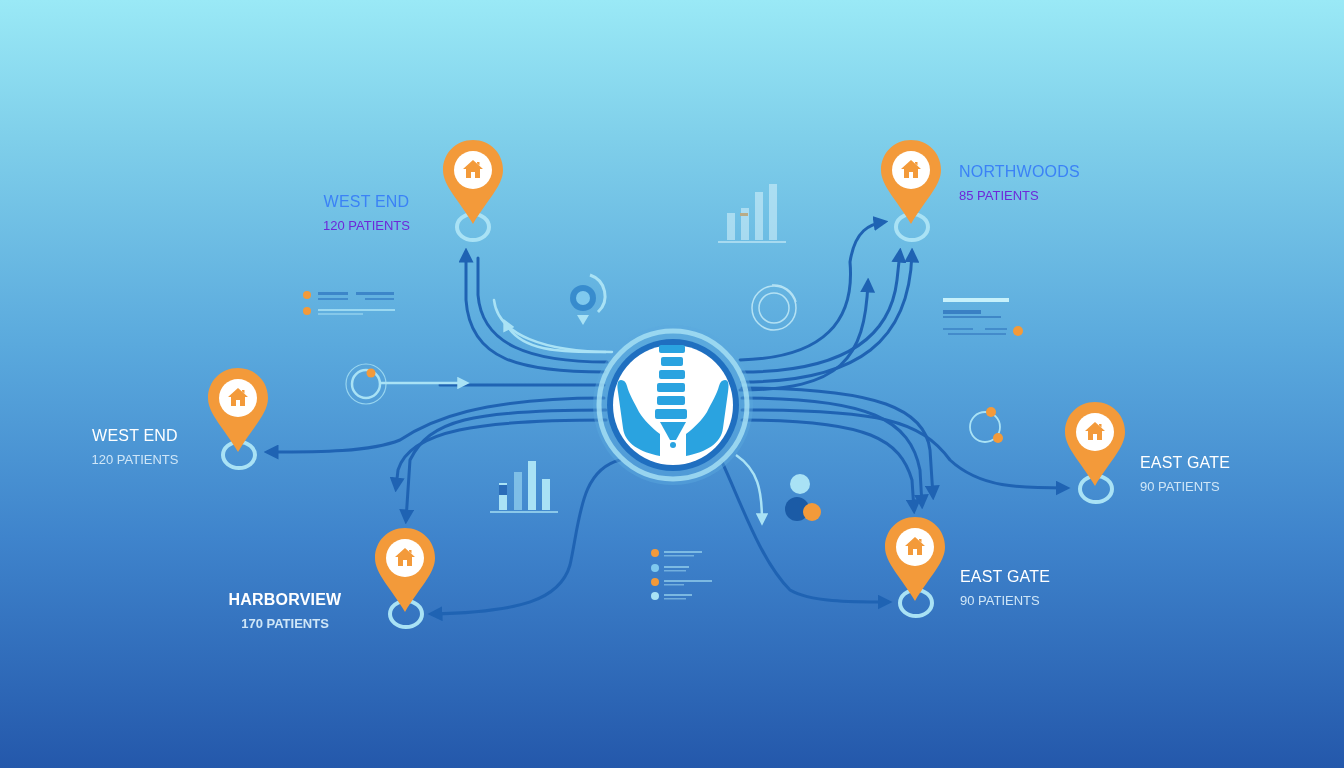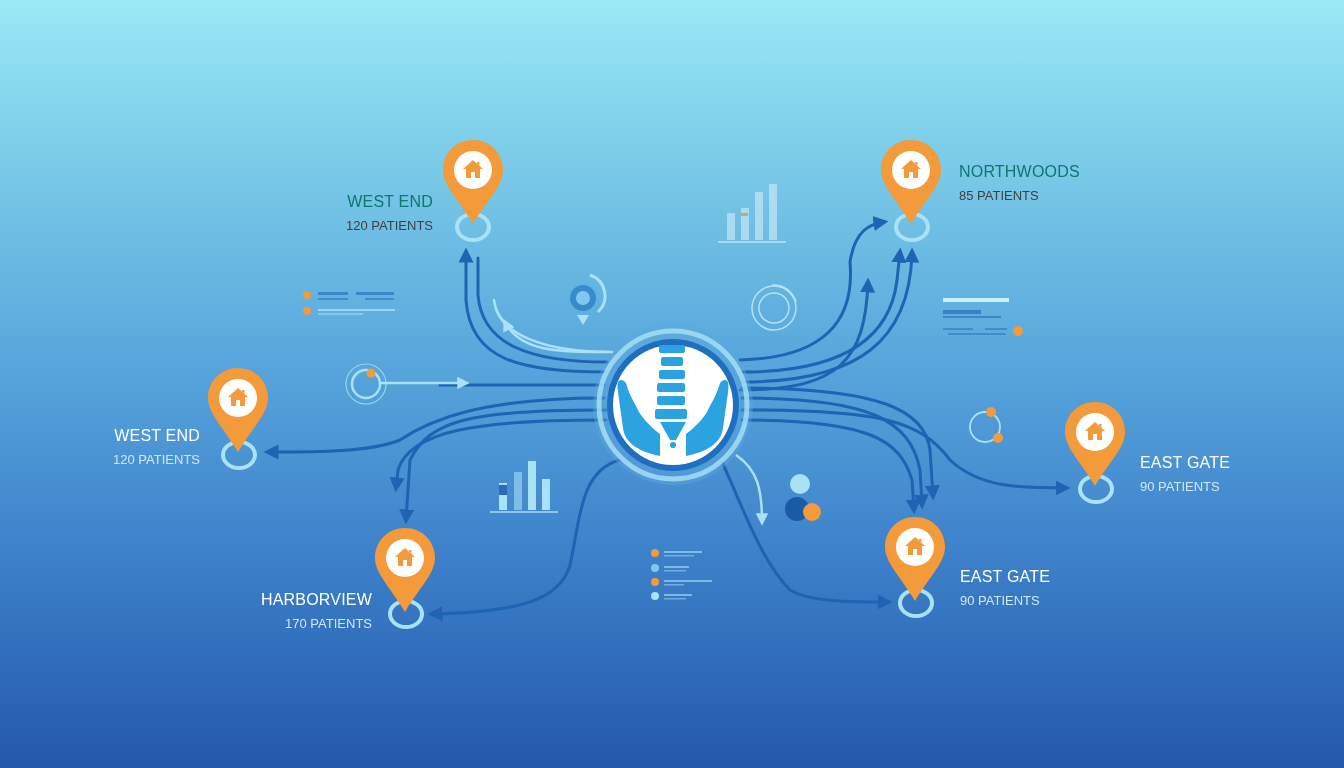--- a/index.html
+++ b/index.html
@@ -5,25 +5,25 @@
   html, body { margin:0; padding:0; }
   body {
     width:1344px; height:768px; overflow:hidden; position:relative;
     background: linear-gradient(180deg, #9ae9f6 0%, #7fcfea 18%, #5aa9dd 45%, #3f84cc 70%, #2458ab 100%);
     font-family: "Liberation Sans", sans-serif;
   }
   #canvas { position:absolute; left:0; top:0; width:1344px; height:768px; }
   .label { position:absolute; line-height:1; }
   .label .name { font-size:16px; letter-spacing:0.2px; display:block; }
   .label .count { font-size:13px; display:block; margin-top:9px; }
-  .label.dark .name { color:#0f766e; }
-  .label.dark .count { color:#404040; }
+  .label.dark .name { color:#3b82f6; }
+  .label.dark .count { color:#6d28d9; }
   .label.light .name { color:#ffffff; }
   .label.light .count { color:#cfe6f7; }
-  .label.right { text-align:right; }
+  .label.right { text-align:center; }
 </style>
 </head>
 <body>
 
 <svg id="canvas" width="1344" height="768" viewBox="0 0 1344 768" xmlns="http://www.w3.org/2000/svg">
   <defs>
     <marker id="arrowDark" viewBox="0 0 10 10" refX="7" refY="5" markerWidth="5" markerHeight="5" orient="auto-start-reverse">
       <path d="M0,0 L10,5 L0,10 z" fill="#1f63b3"></path>
     </marker>
     <marker id="arrowLight" viewBox="0 0 10 10" refX="7" refY="5" markerWidth="5" markerHeight="5" orient="auto-start-reverse">
@@ -207,20 +207,20 @@
   <span class="count">85 PATIENTS</span>
 </div>
 <div class="label light right" style="left:70px; top:428px; width:130px;">
   <span class="name">WEST END</span>
   <span class="count">120 PATIENTS</span>
 </div>
 <div class="label light" style="left:1140px; top:455px;">
   <span class="name">EAST GATE</span>
   <span class="count">90 PATIENTS</span>
 </div>
-<div class="label light right" style="left:234px; top:592px; width:138px;">
+<div class="label light right" style="left:216px; top:592px; width:138px;font-weight:bold;">
   <span class="name">HARBORVIEW</span>
   <span class="count">170 PATIENTS</span>
 </div>
 <div class="label light" style="left:960px; top:569px;">
   <span class="name">EAST GATE</span>
   <span class="count">90 PATIENTS</span>
 </div>
 
 </body></html>

